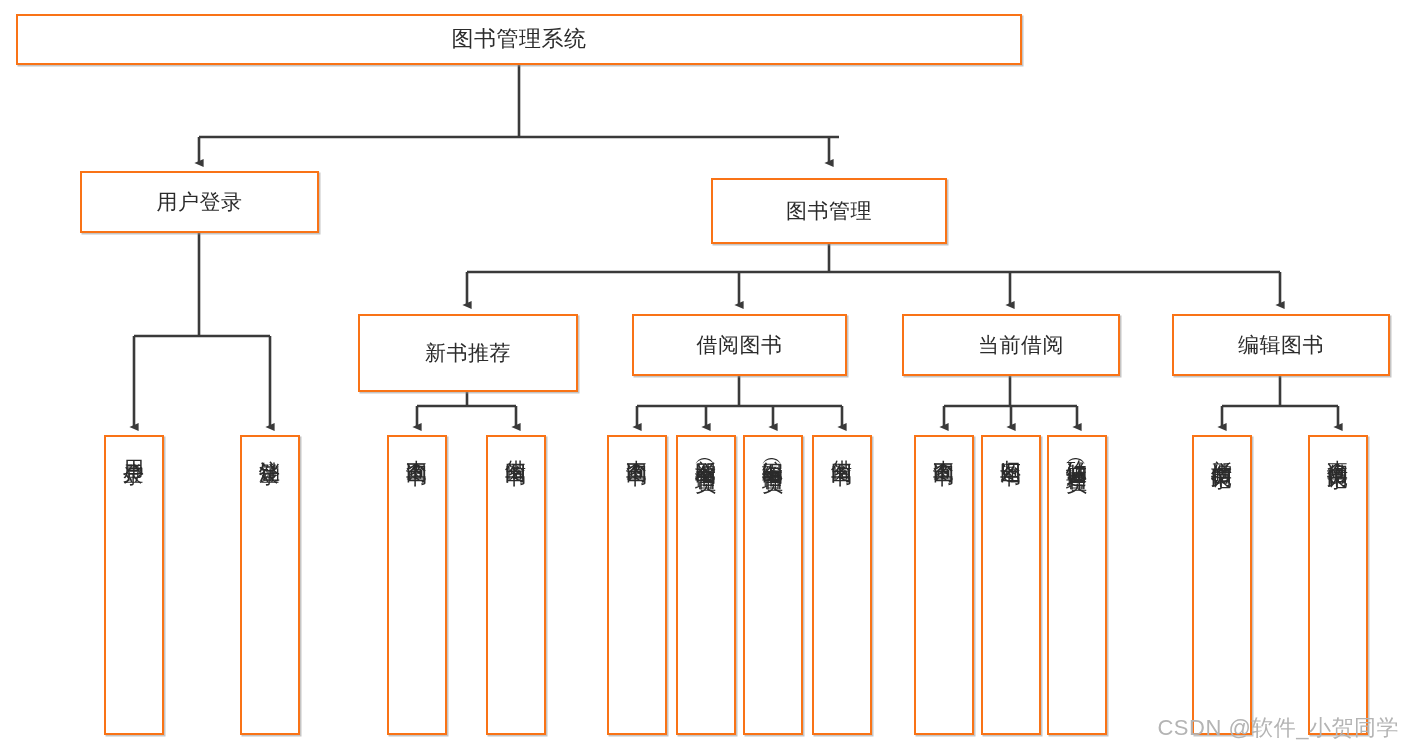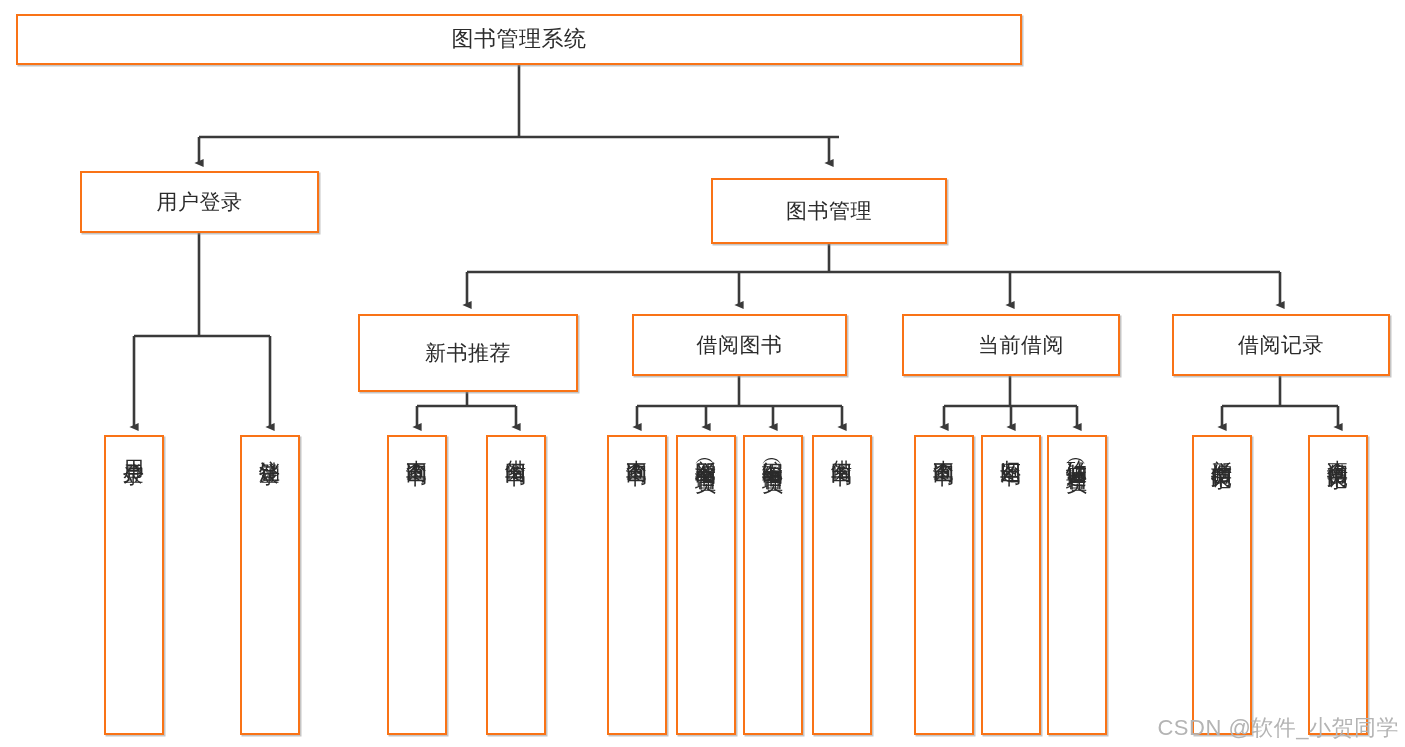--- a/index.html
+++ b/index.html
@@ -146,21 +146,21 @@
   <div class="node horiz" style="left:358px; top:314px; width:220px; height:78px;">
     <span class="label">新书推荐</span>
   </div>
   <div class="node horiz" style="left:632px; top:314px; width:215px; height:62px;">
     <span class="label">借阅图书</span>
   </div>
   <div class="node horiz" style="left:902px; top:314px; width:218px; height:62px;padding-left:20px;">
     <span class="label">当前借阅</span>
   </div>
   <div class="node horiz" style="left:1172px; top:314px; width:218px; height:62px;">
-    <span class="label">借阅记录</span>
+    <span class="label">编辑图书</span>
   </div>
 
   <div class="node vert" style="left:104px; top:435px; width:60px; height:300px;">
     <span class="label">用户登录</span>
   </div>
   <div class="node vert" style="left:240px; top:435px; width:60px; height:300px;">
     <span class="label">注销登录</span>
   </div>
 
   <div class="node vert" style="left:387px; top:435px; width:60px; height:300px;">

